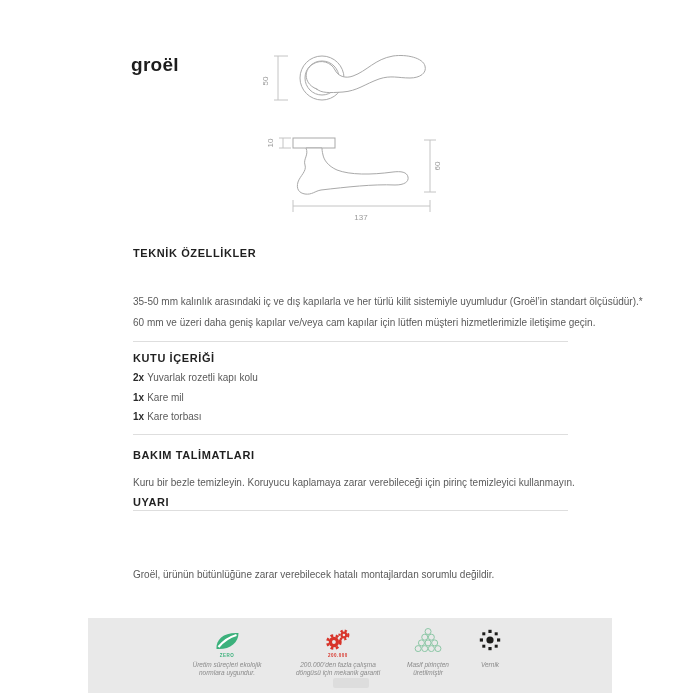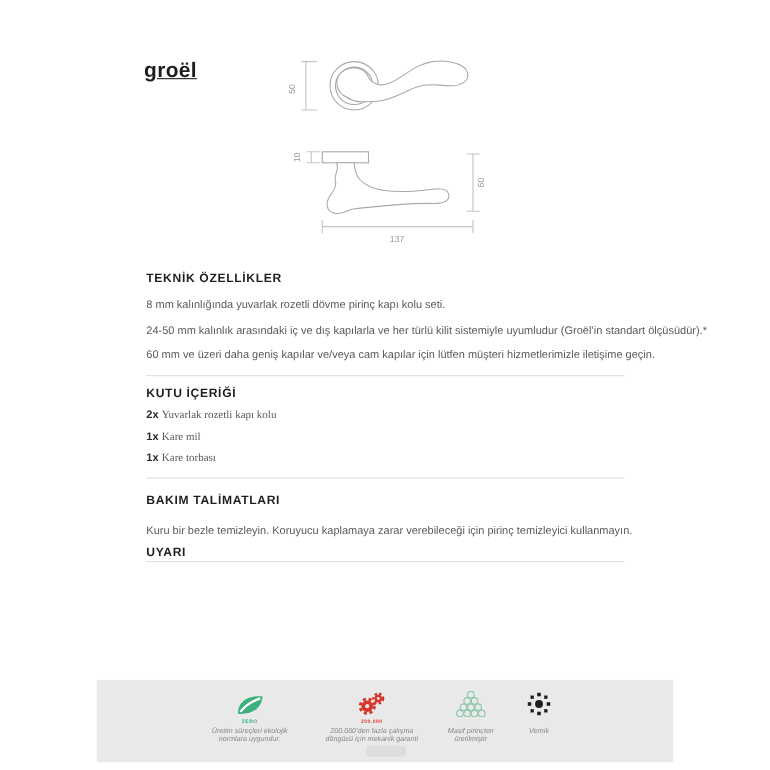--- a/index.html
+++ b/index.html
@@ -2,33 +2,33 @@
 <html><head>
 <meta charset="utf-8">
 <style>
   html,body{margin:0;padding:0;background:#ffffff;}
   .page{
     position:relative;width:700px;height:700px;background:#ffffff;overflow:hidden;
     font-family:"Liberation Sans",sans-serif;
   }
   .logo{
     position:absolute;left:131px;top:54px;
-    font-size:19px;font-weight:600;letter-spacing:.3px;color:#1d1d1d;text-decoration:underline;
+    font-size:19px;font-weight:600;letter-spacing:.3px;color:#1d1d1d;
   }
   .drawing{position:absolute;}
   .sec-heading{
     position:absolute;left:133px;
     font-size:11px;font-weight:700;letter-spacing:.6px;color:#1f1f1f;white-space:nowrap;text-align:right;
   }
   .body-line{
     position:absolute;left:133px;
     font-size:10px;color:#5a5a5a;white-space:nowrap;line-height:12px;
   }
   .qty{font-weight:700;color:#2a2a2a;margin-right:3px;}
-  .item-label{color:#5a5a5a;font-family:Liberation Serif, serif;}
+  .item-label{color:#5a5a5a;}
   .divider{
     position:absolute;left:133px;width:435px;height:1px;background:#dedede;
   }
   .footer-band{
     position:absolute;left:88px;top:618px;width:524px;height:75px;background:#e9e9e9;
   }
   .scroll-indicator{
     position:absolute;left:333px;top:678px;width:36px;height:10px;background:#dddddd;border-radius:2px;
   }
   .badge{
@@ -98,42 +98,42 @@
 
     <g stroke="#c4c4c4" stroke-width="1">
       <line x1="38" y1="76" x2="175" y2="76"></line>
       <line x1="38" y1="70" x2="38" y2="82"></line>
       <line x1="175" y1="70" x2="175" y2="82"></line>
     </g>
     <text x="106" y="90" text-anchor="middle" font-size="8" fill="#9a9a9a">137</text>
   </svg>
 
   <div class="sec-heading" style="top:247px">TEKNİK ÖZELLİKLER</div>
-  <div class="body-line" style="top:272px">8 mm kalınlığında yuvarlak rozetli dövme pirinç kapı kolu seti.</div>
-  <div class="body-line" style="top:296px">24-50 mm kalınlık arasındaki iç ve dış kapılarla ve her türlü kilit sistemiyle uyumludur (Groël’in standart ölçüsüdür).*</div>
+  <div class="body-line" style="top:296px">35-50 mm kalınlık arasındaki iç ve dış kapılarla ve her türlü kilit sistemiyle uyumludur (Groël’in standart ölçüsüdür).*</div>
   <div class="body-line" style="top:317px">60 mm ve üzeri daha geniş kapılar ve/veya cam kapılar için lütfen müşteri hizmetlerimizle iletişime geçin.</div>
   <div class="divider" style="top:341px"></div>
 
   <div class="sec-heading" style="top:352px">KUTU İÇERİĞİ</div>
   <div class="body-line" style="top:372px">
     <span class="qty">2x</span><span class="item-label">Yuvarlak rozetli kapı kolu</span>
   </div>
   <div class="body-line" style="top:392px">
     <span class="qty">1x</span><span class="item-label">Kare mil</span>
   </div>
   <div class="body-line" style="top:411px">
     <span class="qty">1x</span><span class="item-label">Kare torbası</span>
   </div>
   <div class="divider" style="top:434px"></div>
 
   <div class="sec-heading" style="top:449px">BAKIM TALİMATLARI</div>
   <div class="body-line" style="top:477px">Kuru bir bezle temizleyin. Koruyucu kaplamaya zarar verebileceği için pirinç temizleyici kullanmayın.</div>
   <div class="divider" style="top:510px"></div>
 
   <div class="sec-heading" style="top:496px">UYARI</div>
+  <div class="body-line" style="top:569px">Groël, ürünün bütünlüğüne zarar verebilecek hatalı montajlardan sorumlu değildir.</div>
 
   <div class="footer-band"></div>
   <div class="scroll-indicator"></div>
 
   <div class="badge" style="left:227px">
     <div class="icon-box">
       <svg width="28" height="20" viewBox="0 0 28 20">
         <path d="M 3 19 C 2 9 11 2 25 3 C 25 13 16 20 3 19 Z" fill="#3cb17c"></path>
         <path d="M 5 17 C 10 11 16 7 23 5" stroke="#ffffff" stroke-width="2.2" fill="none"></path>
       </svg>

